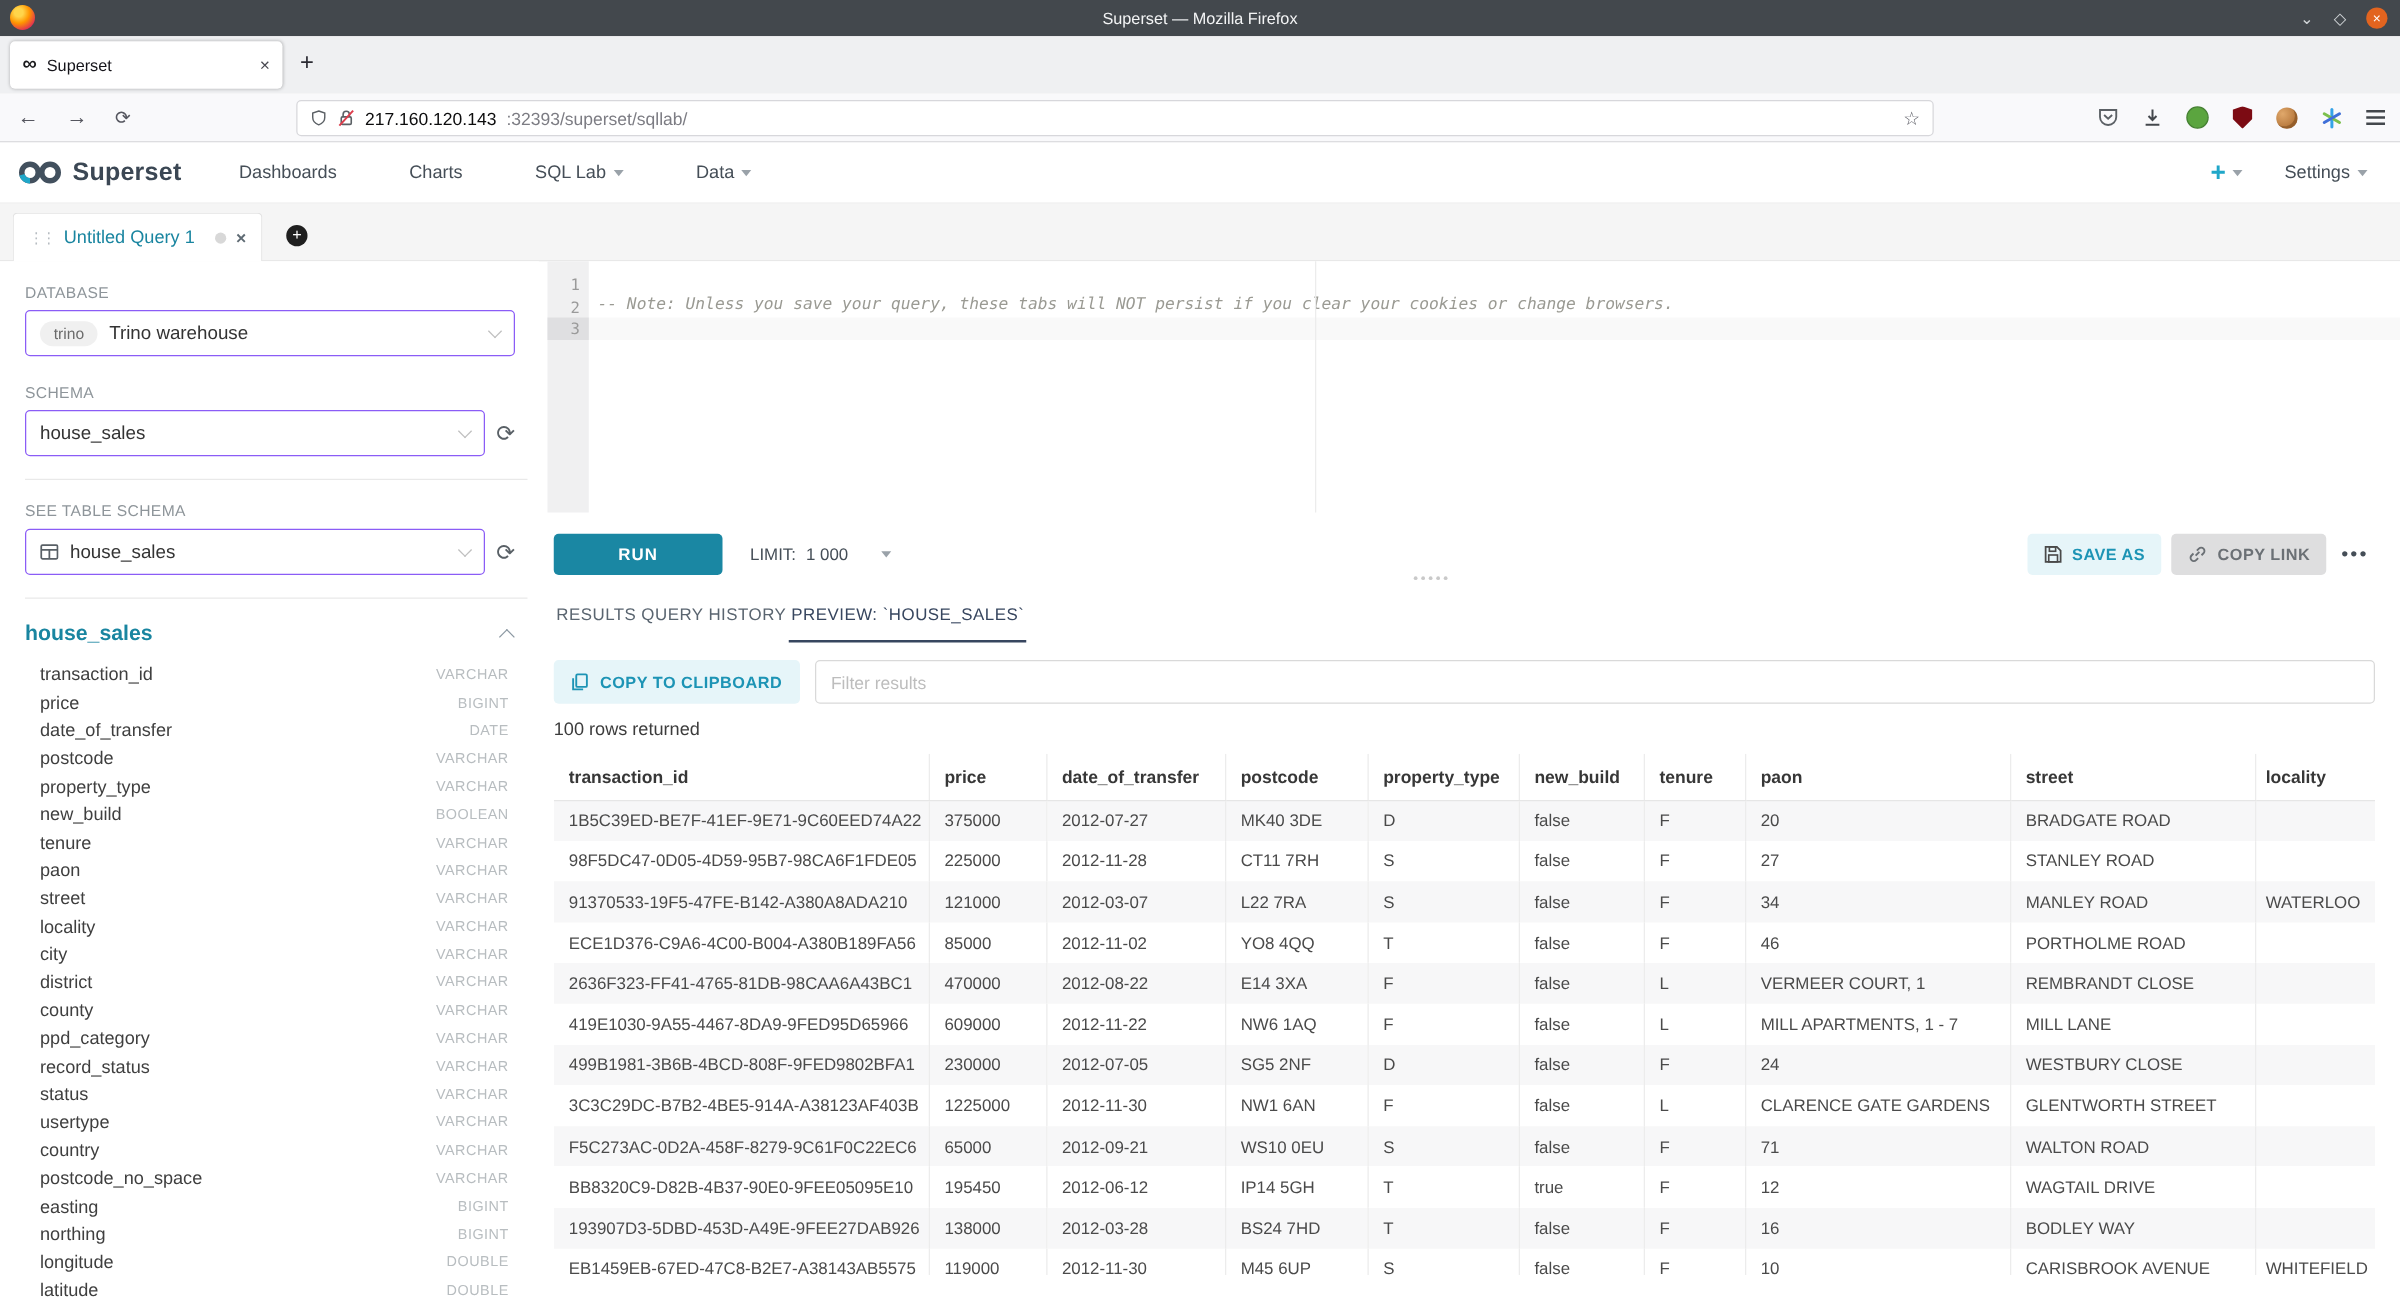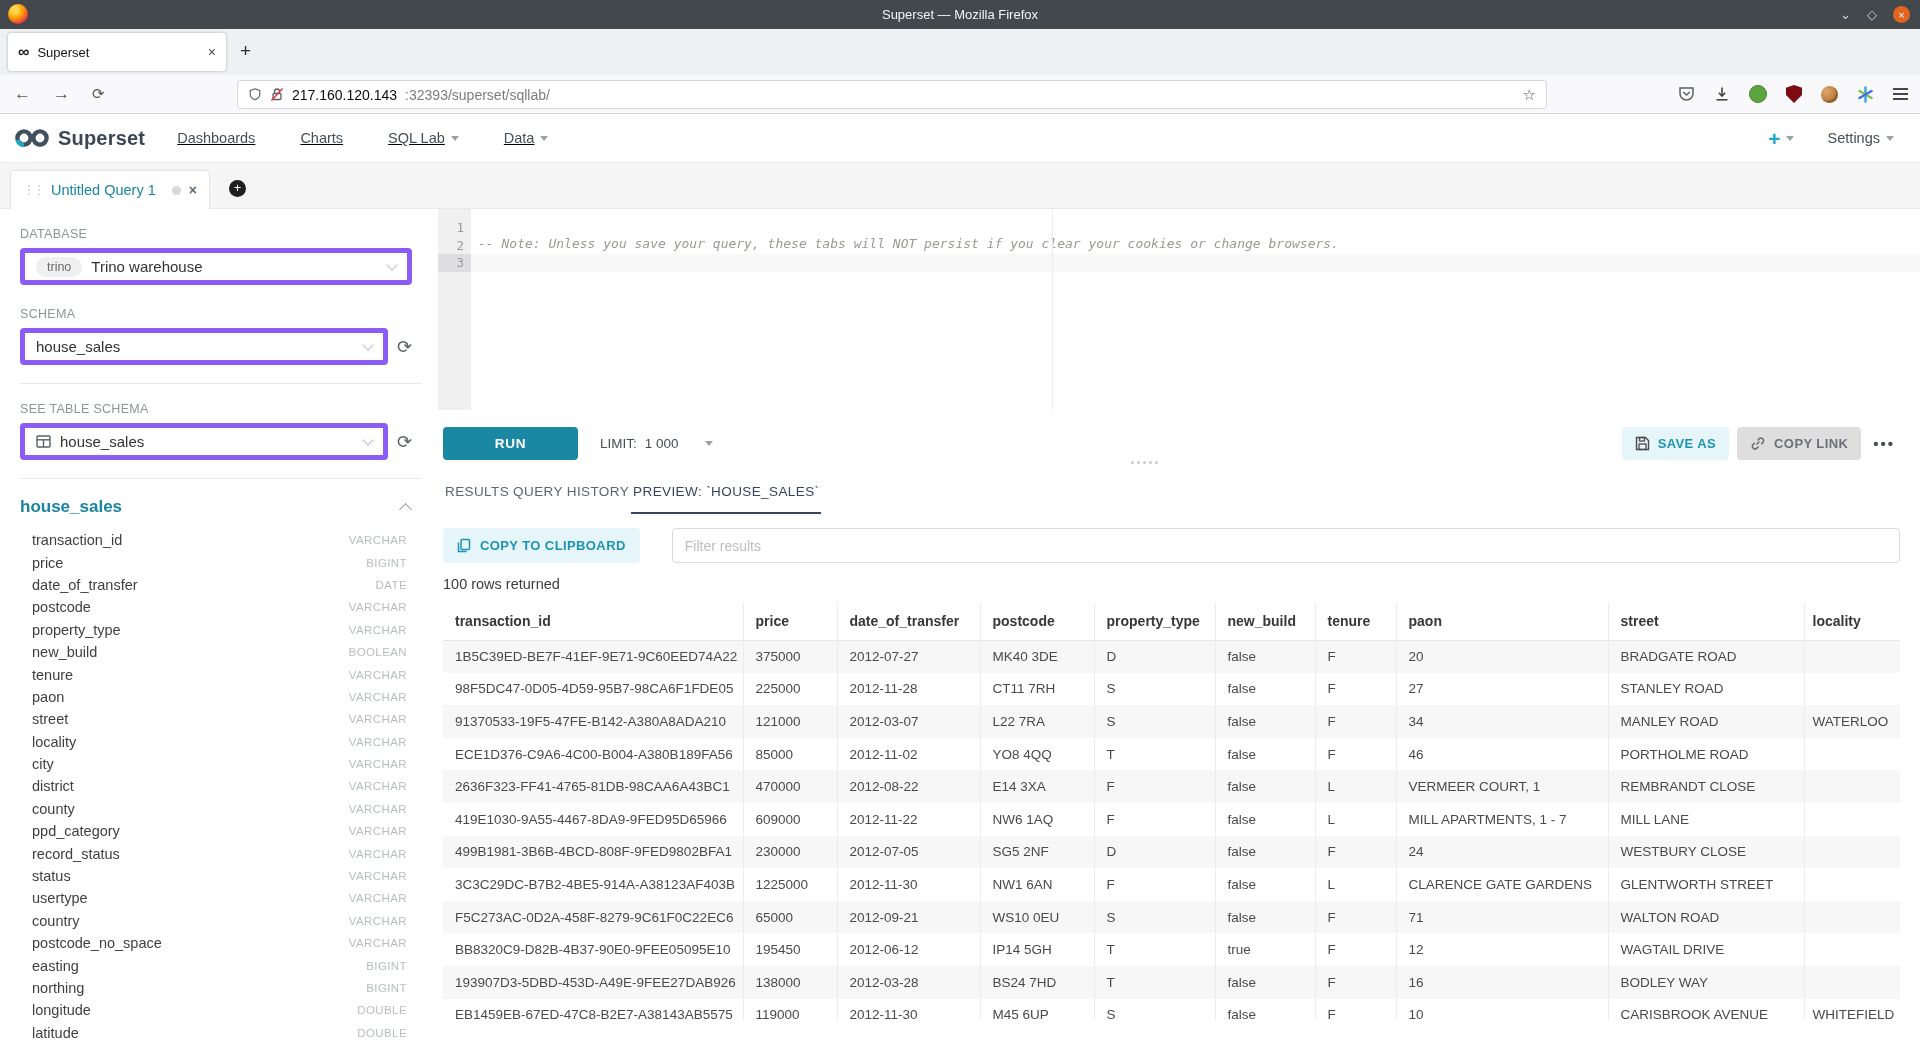--- a/index.html
+++ b/index.html
@@ -45,21 +45,21 @@
     background:radial-gradient(circle at 30% 30%, #e0a86b, #b5763a 70%);
     box-shadow:inset -2px -2px 0 rgba(122,74,30,.55); }
   .hamb { display:flex; flex-direction:column; gap:3px; }
   .hamb i { width:15px; height:2px; background:#43474c; }
 
   
   #ss-header { position:absolute; left:0; top:114px; width:1920px; height:49px; background:#fff; border-bottom:1px solid #ececec;
     display:flex; align-items:center; padding:0 26px 0 14px; }
   #brand { display:flex; align-items:center; gap:8px; }
   #brand .name { font-size:20px; font-weight:700; color:#3b4754; letter-spacing:.2px; }
-  #main-nav { display:flex; gap:45px; margin-left:32px;text-decoration:underline; }
+  #main-nav { display:flex; gap:58px; margin-left:46px; }
   .nav-item { font-size:14.5px; color:#454e57; display:flex; align-items:center; gap:6px; }
   .nav-caret { display:none; width:0; height:0; border-left:4px solid transparent; border-right:4px solid transparent; border-top:5px solid #9aa2a9; }
   .nav-caret.visible { display:inline-block; }
   #hdr-right { margin-left:auto; display:flex; align-items:center; gap:34px; }
   #plus-btn { display:flex; align-items:center; gap:5px; }
   #plus-btn .p { color:#20a7c9; font-size:21px; font-weight:700; line-height:1; }
   #settings-btn { font-size:14.5px; color:#454e57; display:flex; align-items:center; gap:6px; }
 
   
   #qstrip { position:absolute; left:0; top:163px; width:1920px; height:46px; background:#f5f5f5; border-bottom:1px solid #e8e8e8; }
@@ -69,21 +69,21 @@
   #qtab .t { font-size:14.5px; color:#1985a0; flex:1; white-space:nowrap; }
   #qtab .dot { width:9px; height:9px; border-radius:50%; background:#d8d8d8; }
   #qtab .x { color:#5f6b74; font-size:14px; font-weight:700; }
   #addq { position:absolute; left:229px; top:17px; width:17px; height:17px; border-radius:50%; background:#1f1f1f;
     color:#fff; font-size:13px; line-height:16px; text-align:center; }
 
   
   #sidebar { position:absolute; left:0; top:209px; width:431px; height:833px; background:#fff; padding:18px 0 0 20px; }
   .sb-label { font-size:12.5px; color:#8e959a; letter-spacing:.3px; margin-bottom:7px; }
   .sel-row { display:flex; align-items:center; width:392px; gap:9px; }
-  .sel { flex:1; height:37px; border:5px solid #8b5cf6; border-radius:4px; background:#fff;
+  .sel { flex:1; height:37px; border:1px solid #8b5cf6; border-radius:4px; background:#fff;
     display:flex; align-items:center; padding:0 11px; gap:9px;text-align:right; }
   .sel .val { font-size:15px; color:#333; }
   .chev { width:8px; height:8px; border-right:1.6px solid #bfbfbf; border-bottom:1.6px solid #bfbfbf;
     transform:rotate(45deg); margin-left:auto; margin-top:-4px; }
   .pill { background:#f0f0f0; border-radius:11px; padding:3px 11px; font-size:12.5px; color:#6b6b6b; }
   .refresh { font-size:18px; color:#596066; line-height:1; }
   .divider { width:402px; height:1px; background:#e9e9e9; margin:18px 0; }
   .mt22 { margin-top:22px; }
   #tbl-head-row { display:flex; align-items:center; width:390px; margin-top:2px; }
   #tbl-head { font-size:17px; font-weight:700; color:#1985a0; }
@@ -128,21 +128,21 @@
 
   
   #results { position:absolute; left:431px; top:470px; width:1489px; height:552px; background:#fff; overflow:hidden; }
   #rtabs { display:flex; padding-left:12px; margin-top:8px; }
   .rtab { font-size:13.5px; letter-spacing:.4px; color:#5a6570; padding:6px 2px 13px 2px; border-bottom:2px solid transparent; }
   .rtab.active { color:#37465f; border-bottom-color:#37465f; }
   #controls { position:absolute; left:12px; top:58px; right:20px; display:flex; gap:12px; }
   #copy-clip { height:35px; background:#e6f5f9; color:#1d94b5; border:none; border-radius:4px;
     display:flex; align-items:center; gap:9px; padding:0 14px; font-size:13px; font-weight:700; letter-spacing:.4px; font-family:inherit; }
   #filter-input { flex:1; height:35px; border:1px solid #d9d9d9; border-radius:4px; padding:0 12px;
-    font-size:14px; color:#333; font-family:inherit; outline:none;margin-left:20px; }
+    font-size:14px; color:#333; font-family:inherit; outline:none; }
   #filter-input::placeholder { color:#bdbdbd; }
   #rows-returned { position:absolute; left:12px; top:106px; font-size:14.5px; color:#3c3c3c; }
   #grid-wrap { position:absolute; left:12px; top:133px; width:1457px; height:417px; overflow:hidden; }
   table { border-collapse:collapse; table-layout:fixed; width:1457px; }
   th { height:37px; font-size:14px; font-weight:700; color:#373737; text-align:left; padding:0 12px;
     border-right:1px solid #ececec; border-bottom:1px solid #e6e6e6; white-space:nowrap; overflow:hidden; background:#fff; }
   td { height:32.6px; font-size:13.5px; color:#4a4a4a; padding:0 12px; border-right:1px solid #ececec;
     white-space:nowrap; overflow:hidden; }
   tbody tr:nth-child(odd) { background:#f7f7f8; }
   th:last-child, td:last-child { padding:0 8px; }

